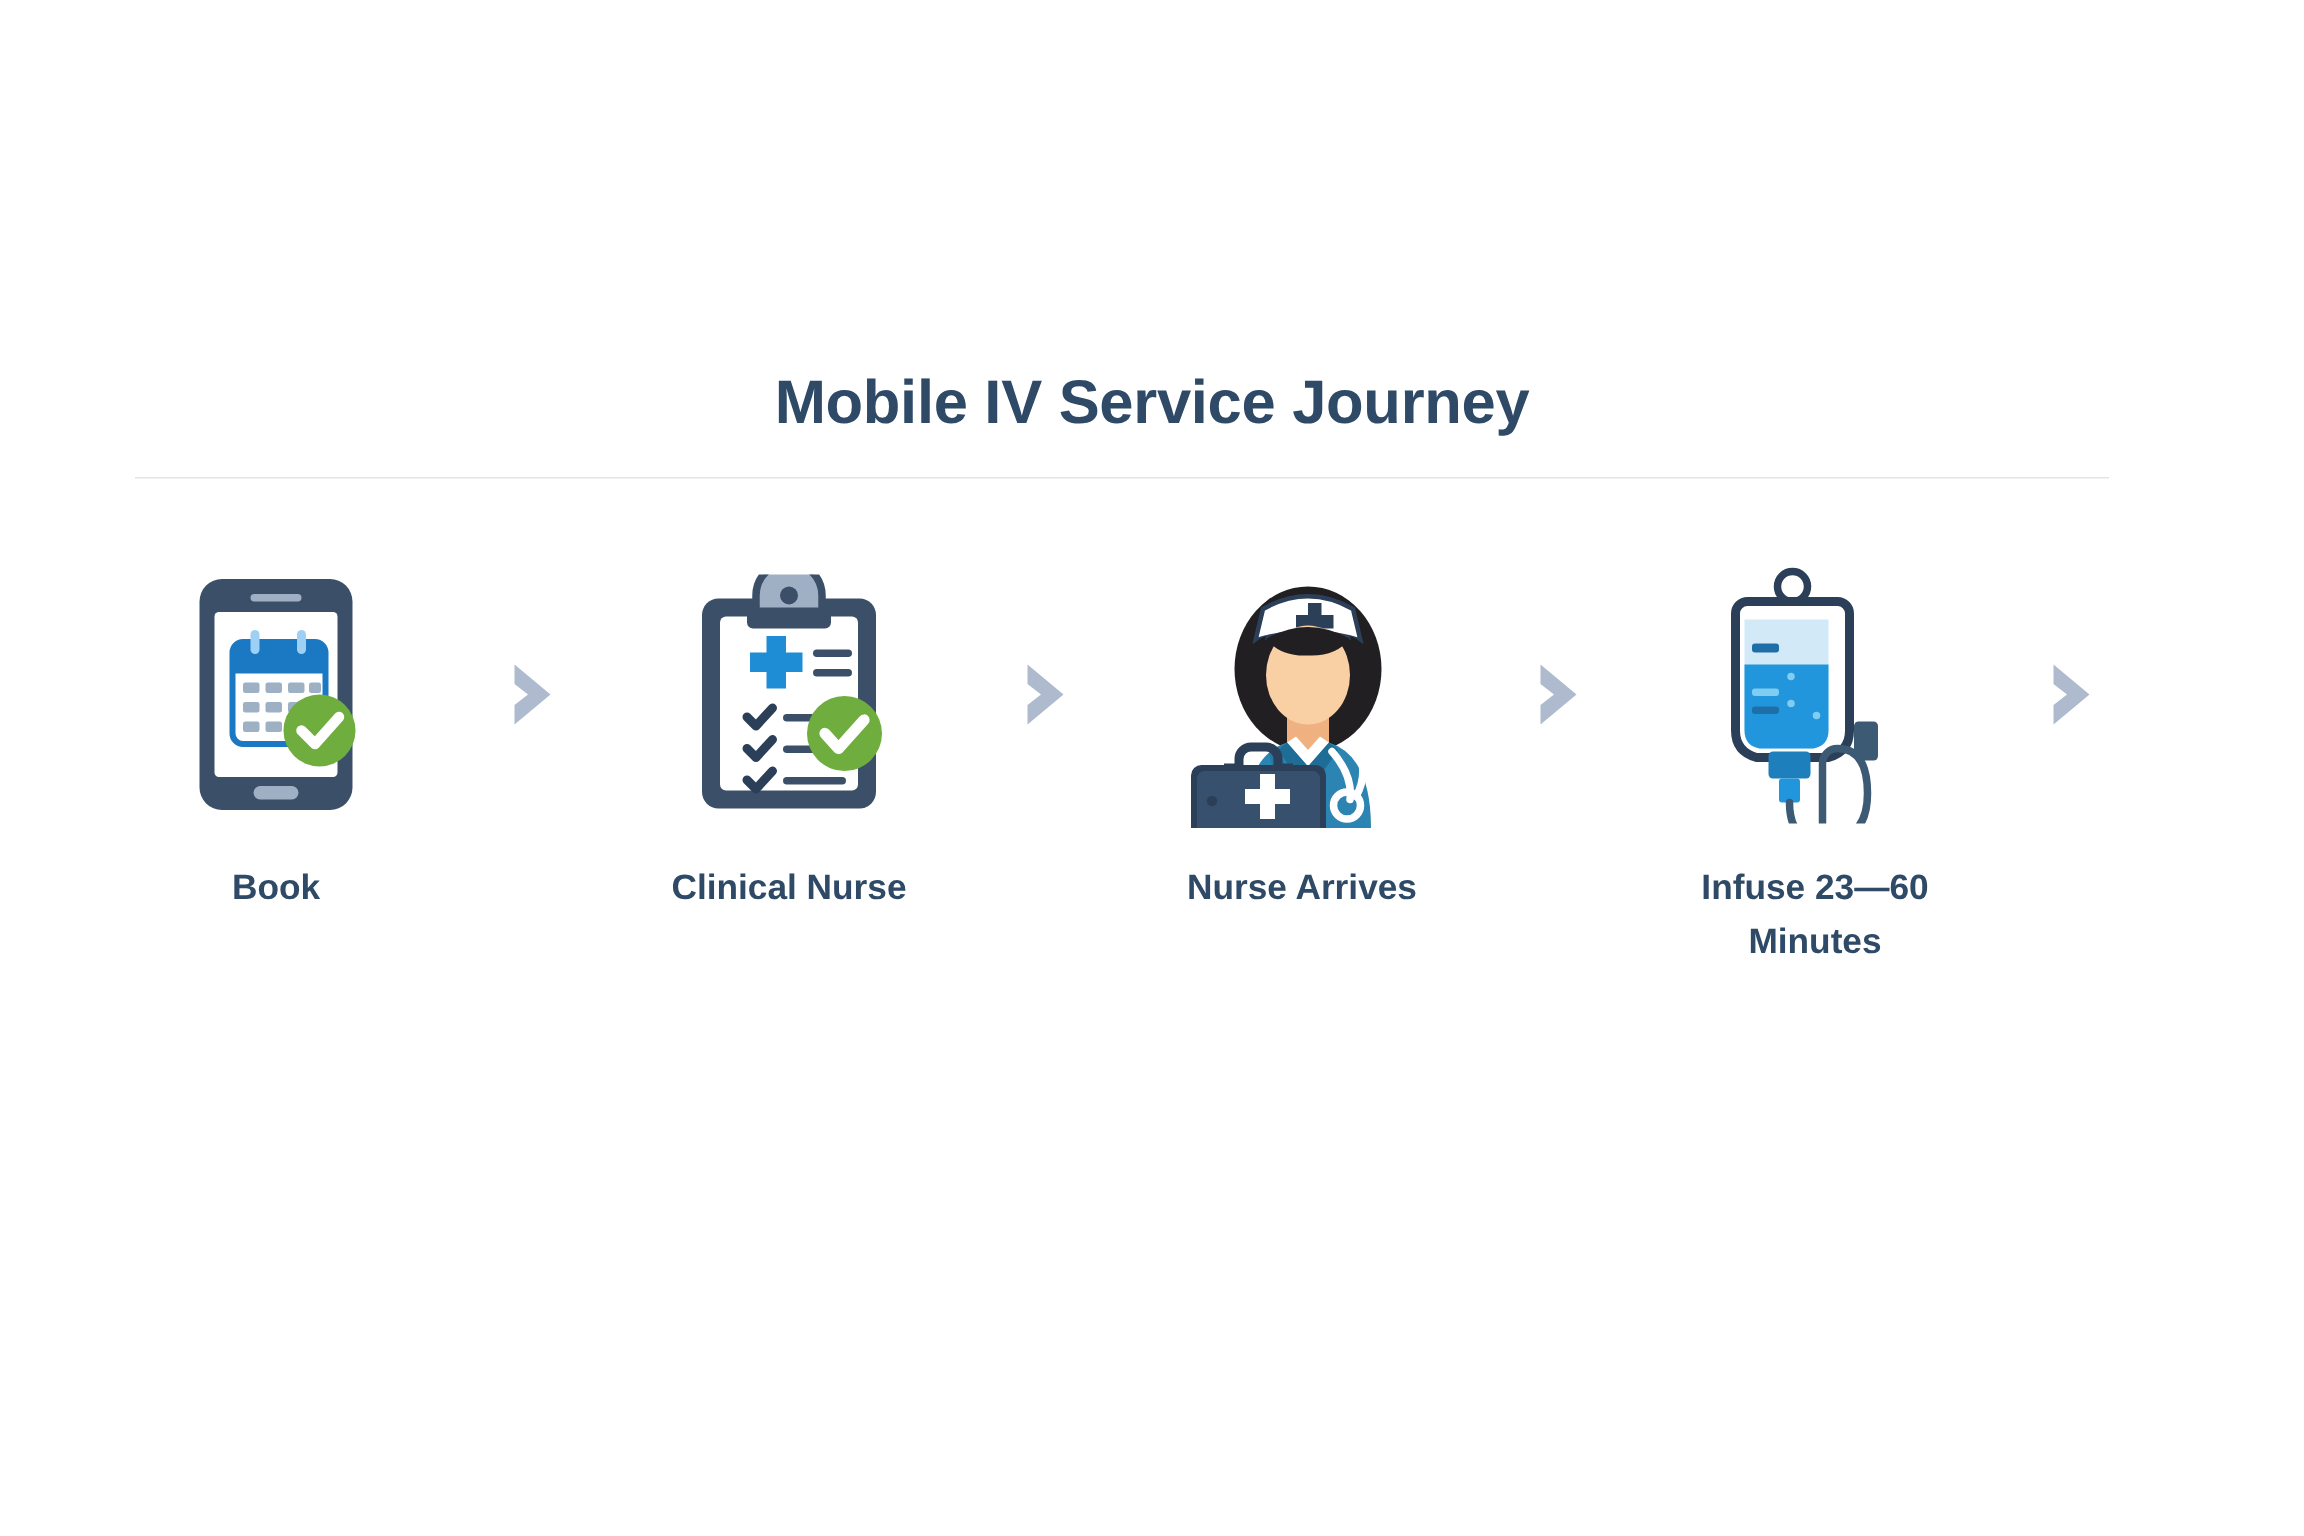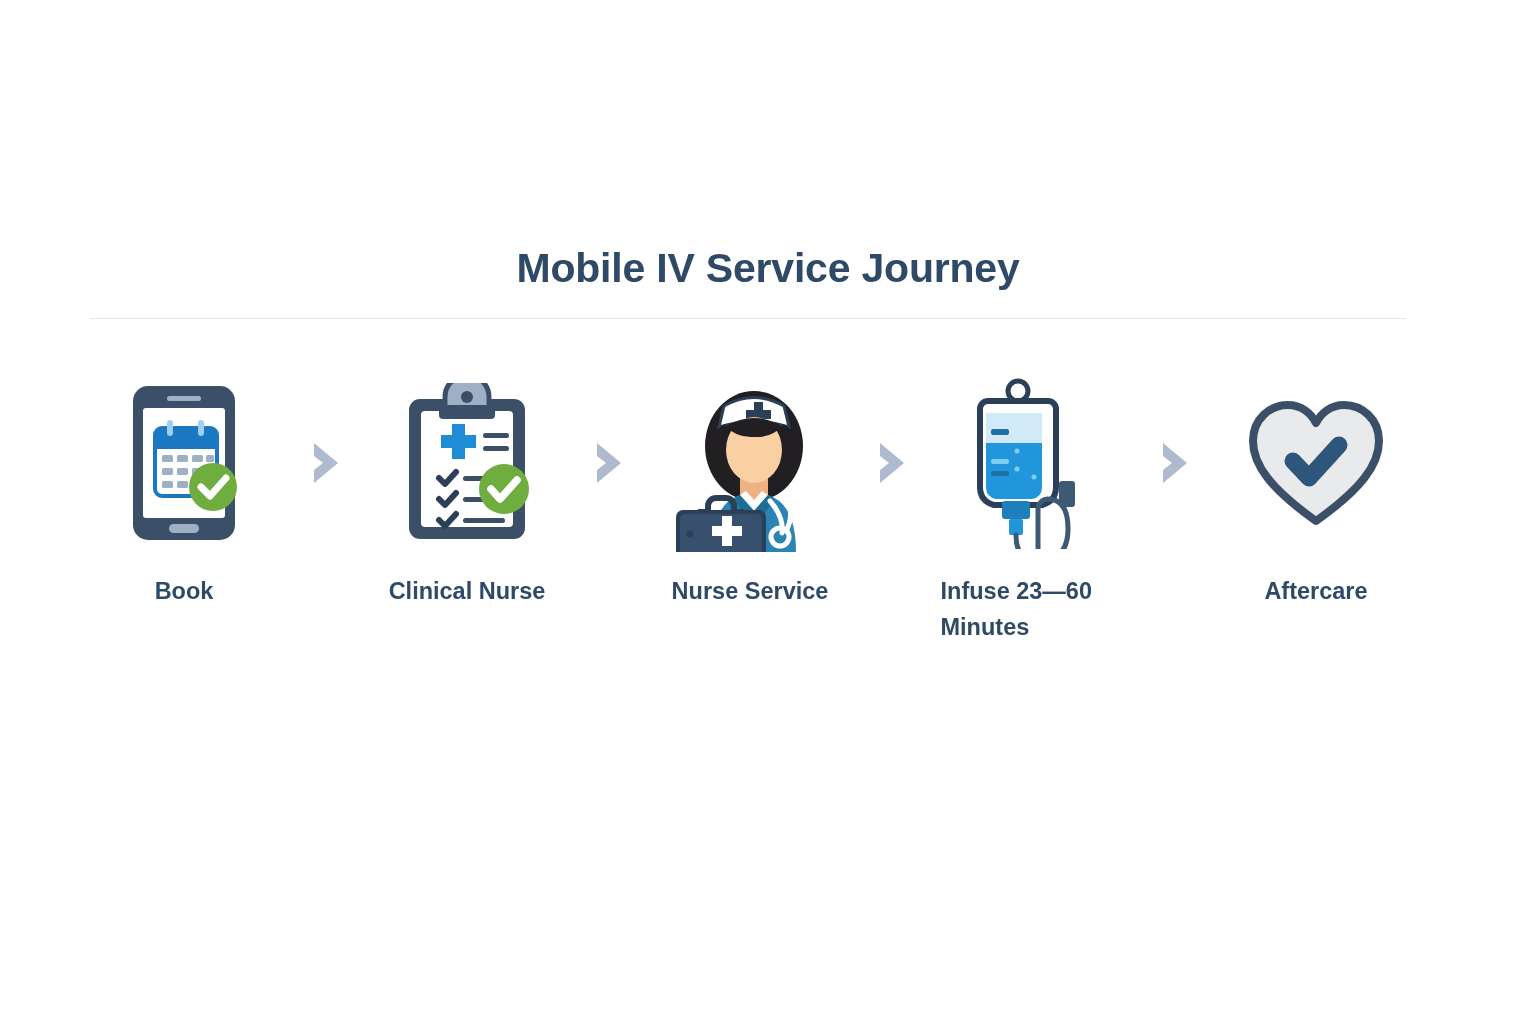--- a/index.html
+++ b/index.html
@@ -70,20 +70,21 @@
     display: flex;
     align-items: center;
     justify-content: center;
   }
   .step-label {
     margin-top: 16px;
     font-family: "Liberation Sans", sans-serif;
     font-size: 23.5px;
     font-weight: bold;
     color: #2e4a66;
+    text-align: center;
     line-height: 1.52;
     max-width: 185px;
   }
   .chevron {
     width: 58px;
     height: 190px;
     display: flex;
     align-items: center;
     justify-content: center;
     flex: none;
@@ -202,21 +203,21 @@
           <path d="M126 127 q6 16 -2 30" fill="none" stroke="#ffffff" stroke-width="5" stroke-linecap="round"></path>
           <circle cx="118" cy="163" r="9" fill="none" stroke="#ffffff" stroke-width="5"></circle>
 
           <path d="M36 138 h10 v-6 a8 8 0 0 1 8 -8 h10 a8 8 0 0 1 8 8 v6 h10" fill="none" stroke="#2b4058" stroke-width="6"></path>
           <rect x="14" y="136" width="90" height="58" rx="7" fill="#2b4058"></rect>
           <rect x="18" y="140" width="82" height="50" rx="5" fill="#37506e"></rect>
           <path d="M50 152 h10 v-10 h10 v10 h10 v10 h-10 v10 h-10 v-10 h-10 z" fill="#ffffff"></path>
           <circle cx="28" cy="160" r="3.5" fill="#2b4058"></circle>
         </svg>
       </div>
-      <div class="step-label">Nurse Service</div>
+      <div class="step-label">Nurse Arrives</div>
     </div>
 
     <div class="chevron">
       <svg width="36" height="46" viewBox="0 0 36 46">
         <path d="M6 3 L30 23 L6 43 L6 30 L15 23 L6 16 Z" fill="#aebacd"></path>
       </svg>
     </div>
 
     <div class="step">
       <div class="icon-box">
@@ -243,24 +244,15 @@
       </div>
       <div class="step-label">Infuse 23—60 Minutes</div>
     </div>
 
     <div class="chevron">
       <svg width="36" height="46" viewBox="0 0 36 46">
         <path d="M6 3 L30 23 L6 43 L6 30 L15 23 L6 16 Z" fill="#aebacd"></path>
       </svg>
     </div>
 
-    <div class="step">
-      <div class="icon-box">
-        <svg width="146" height="136" viewBox="0 0 146 136">
-          <path d="M73 126 C28 94 10 70 10 46 C10 24 27 10 45 10 C58 10 68 18 73 28 C78 18 88 10 101 10 C119 10 136 24 136 46 C136 70 118 94 73 126 Z" fill="#e8eaec" stroke="#3b5068" stroke-width="8" stroke-linejoin="round"></path>
-          <path d="M50 66 l16 17 l30 -33" fill="none" stroke="#2e557c" stroke-width="17" stroke-linecap="round" stroke-linejoin="round"></path>
-        </svg>
-      </div>
-      <div class="step-label">Aftercare</div>
-    </div>
 
   </div>
 </div>
 
 </body></html>

